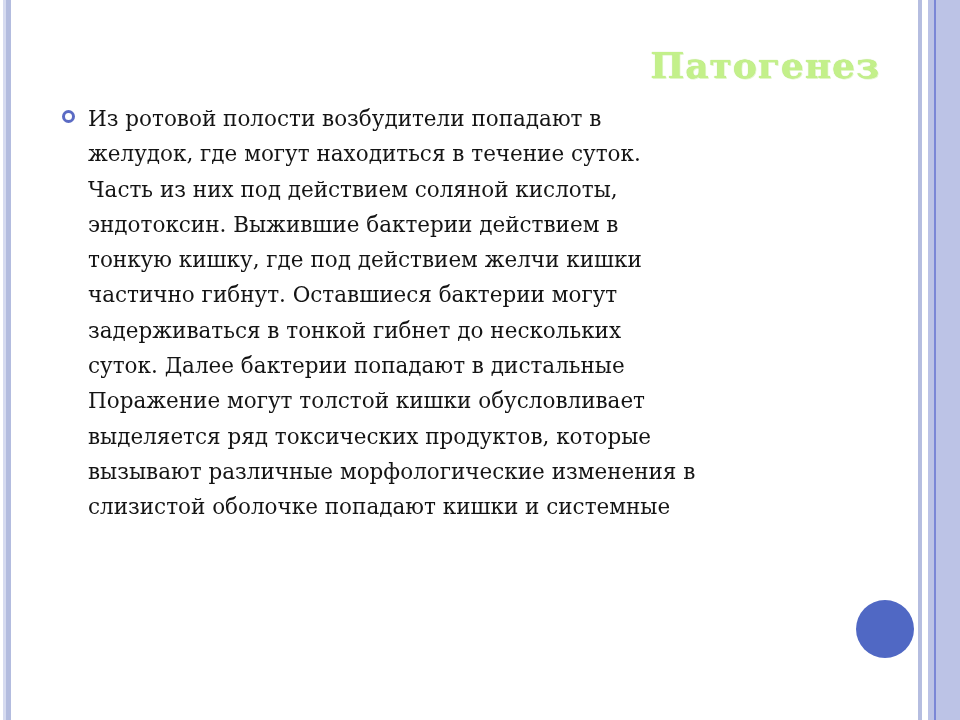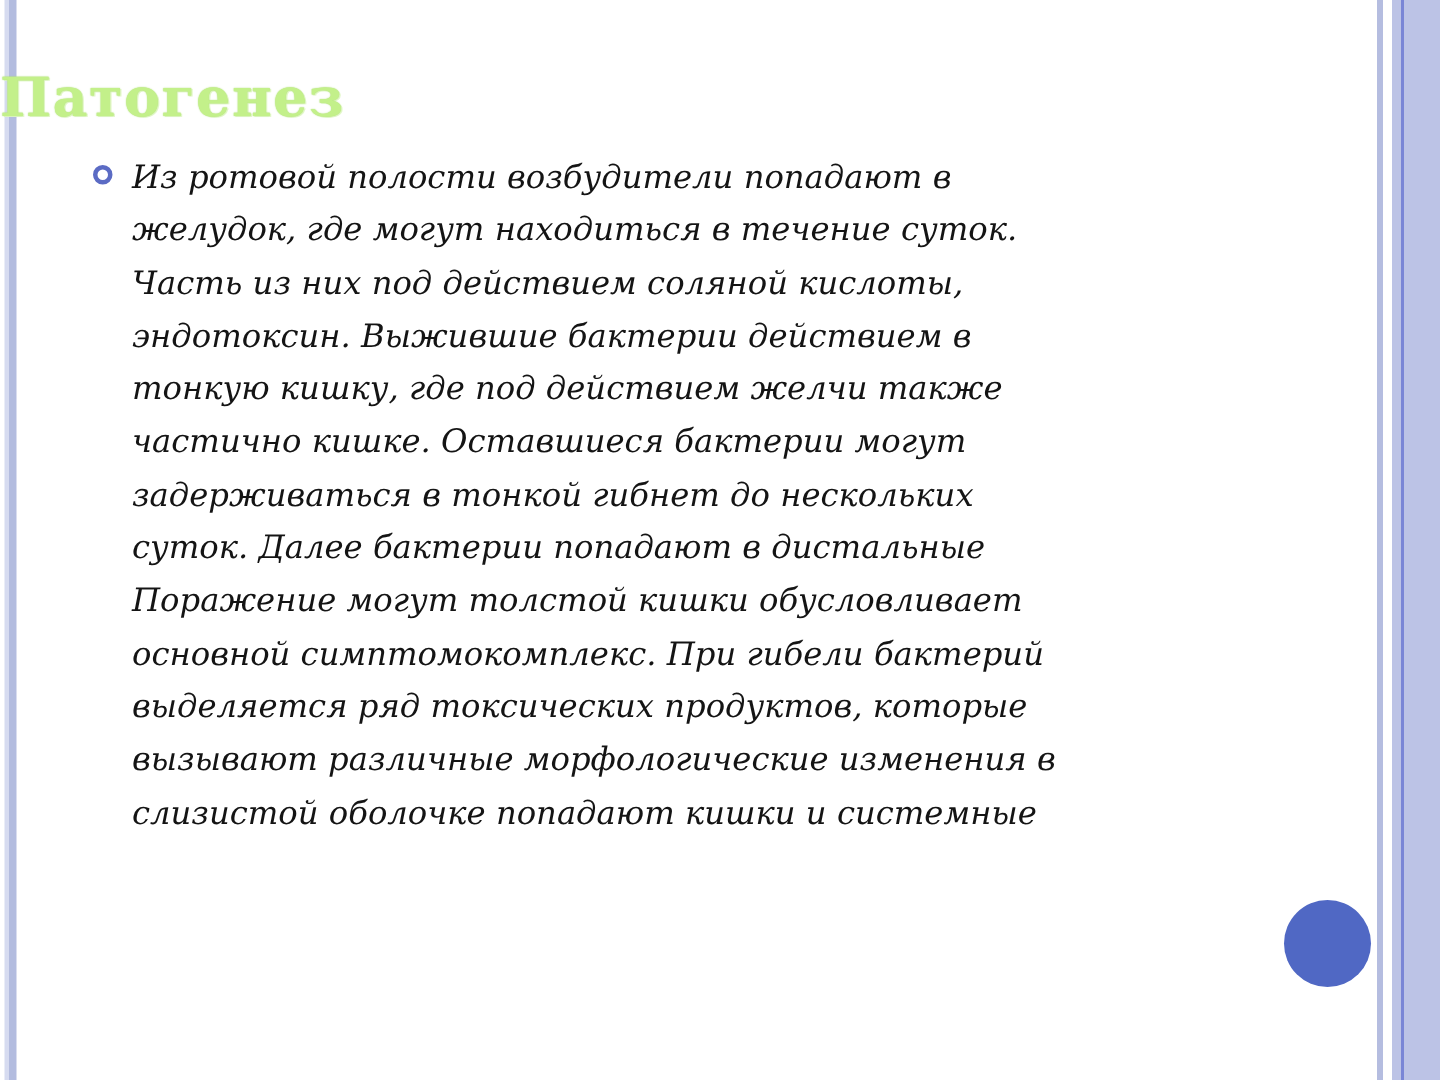--- a/index.html
+++ b/index.html
@@ -35,42 +35,41 @@
       background: #bcc3e6;
     }
     .right-dark-line {
       position: absolute; left: 934px; top: 0; width: 2px; height: 720px;
       background: #7a86d6;
     }
     .title {
       position: absolute;
       left: 0; top: 44px;
       width: 880px;
-      text-align: left;
+      text-align: right;
       font-family: "DejaVu Serif", serif;
       font-weight: bold;
       font-size: 36px;
       letter-spacing: 1px;
       color: #c3f08a;
       text-shadow: 0 0 1px #a8d970, 1px 1px 0 #e6f9cf;
     }
     .bullet {
       position: absolute;
       left: 62px; top: 110px;
       width: 7px; height: 7px;
       border: 3px solid #5b6bc4;
       border-radius: 50%;
       background: #ffffff;
     }
     .body-text {
       position: absolute;
       left: 88px; top: 101px;
       width: 760px;
       font-family: "DejaVu Serif", serif;
-      font-style: italic;
       font-size: 21.5px;
       line-height: 35.3px;
       color: #141414;
     }
     .body-text .line {
       display: block;
       white-space: nowrap;
     }
     .circle-button {
       position: absolute;
@@ -93,25 +92,24 @@
 
   <div class="title">Патогенез</div>
 
   <div class="bullet"></div>
 
   <div class="body-text">
     <span class="line">Из ротовой полости возбудители попадают в</span>
     <span class="line">желудок, где могут находиться в течение суток.</span>
     <span class="line">Часть из них под действием соляной кислоты,</span>
     <span class="line">эндотоксин. Выжившие бактерии действием в</span>
-    <span class="line">тонкую кишку, где под действием желчи также</span>
-    <span class="line">частично кишке. Оставшиеся бактерии могут</span>
+    <span class="line">тонкую кишку, где под действием желчи кишки</span>
+    <span class="line">частично гибнут. Оставшиеся бактерии могут</span>
     <span class="line">задерживаться в тонкой гибнет до нескольких</span>
     <span class="line">суток. Далее бактерии попадают в дистальные</span>
     <span class="line">Поражение могут толстой кишки обусловливает</span>
-    <span class="line">основной симптомокомплекс. При гибели бактерий</span>
     <span class="line">выделяется ряд токсических продуктов, которые</span>
     <span class="line">вызывают различные морфологические изменения в</span>
     <span class="line">слизистой оболочке попадают кишки и системные</span>
   </div>
 
   <div class="circle-button"></div>
 </div>
 
 </body></html>

